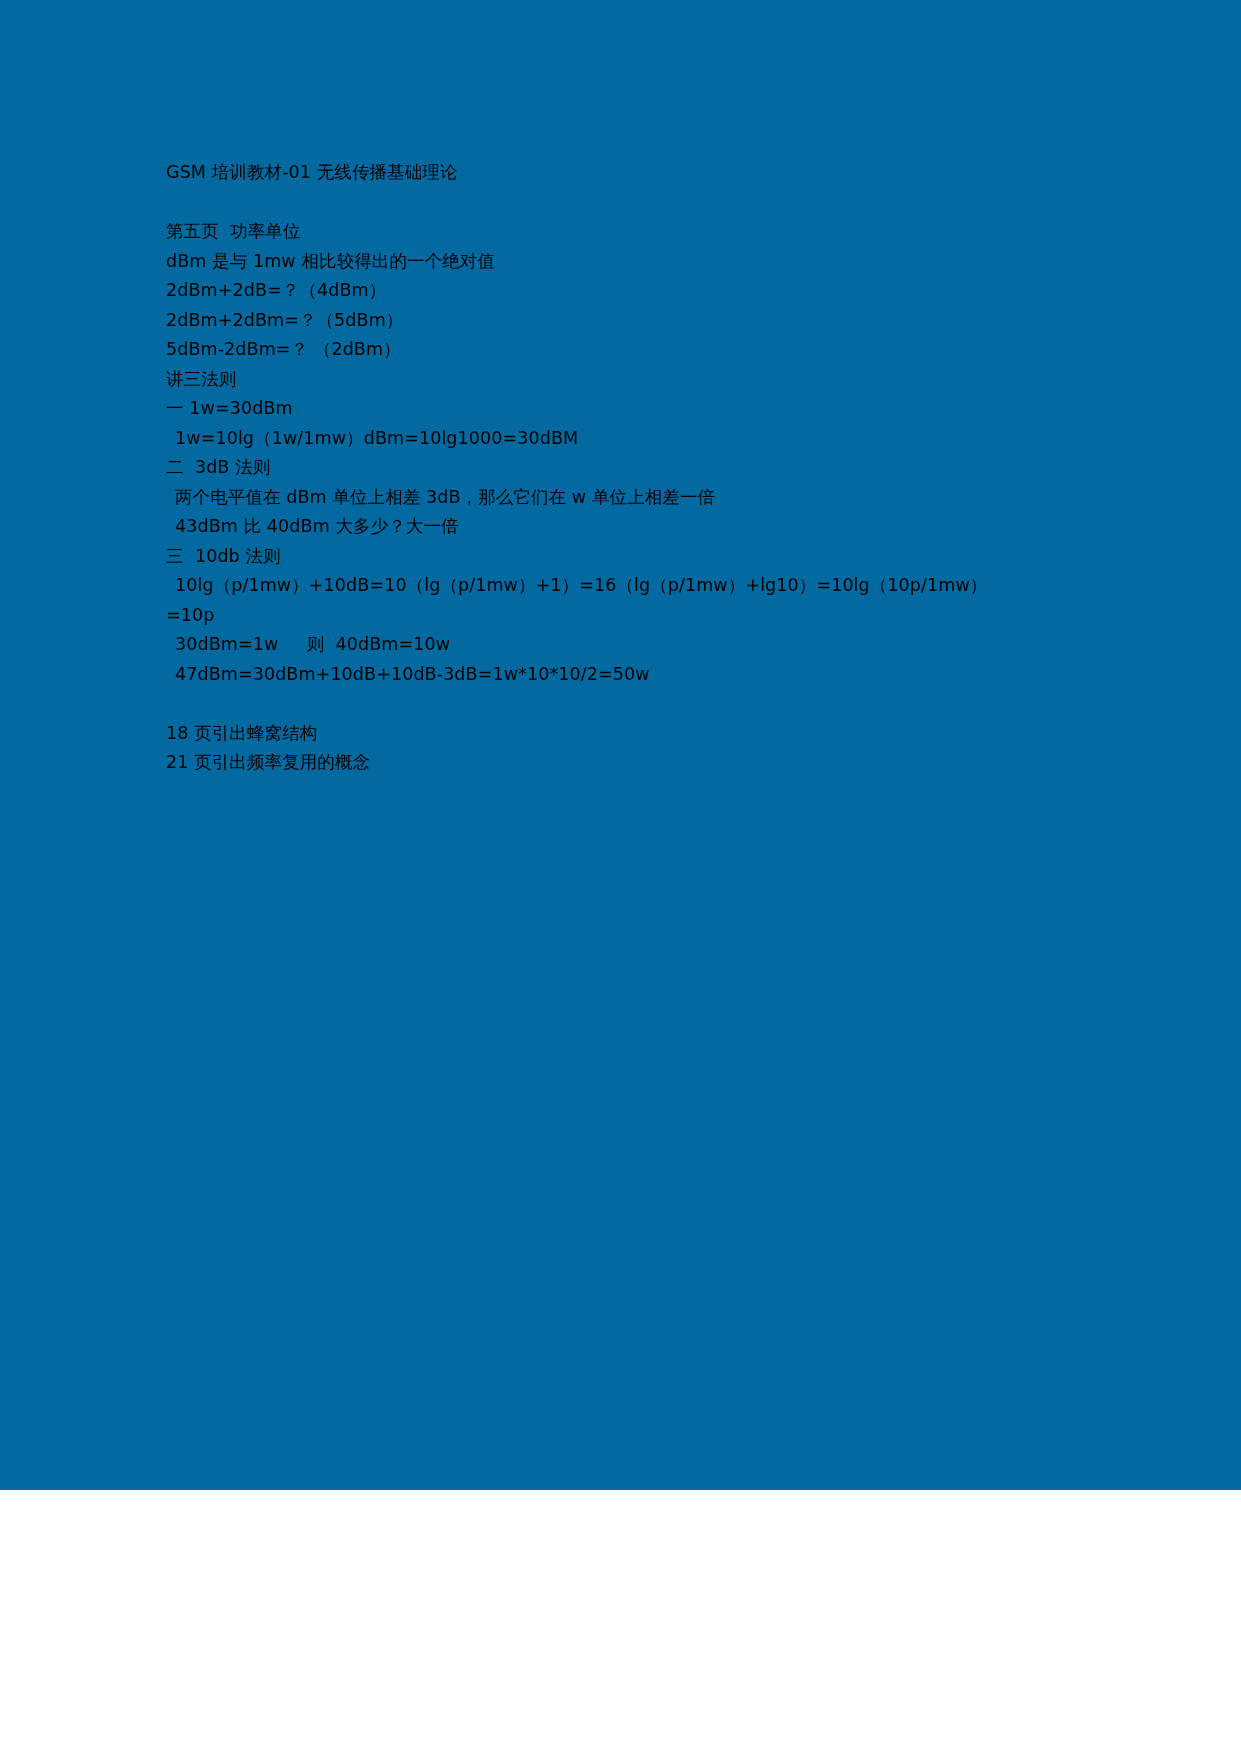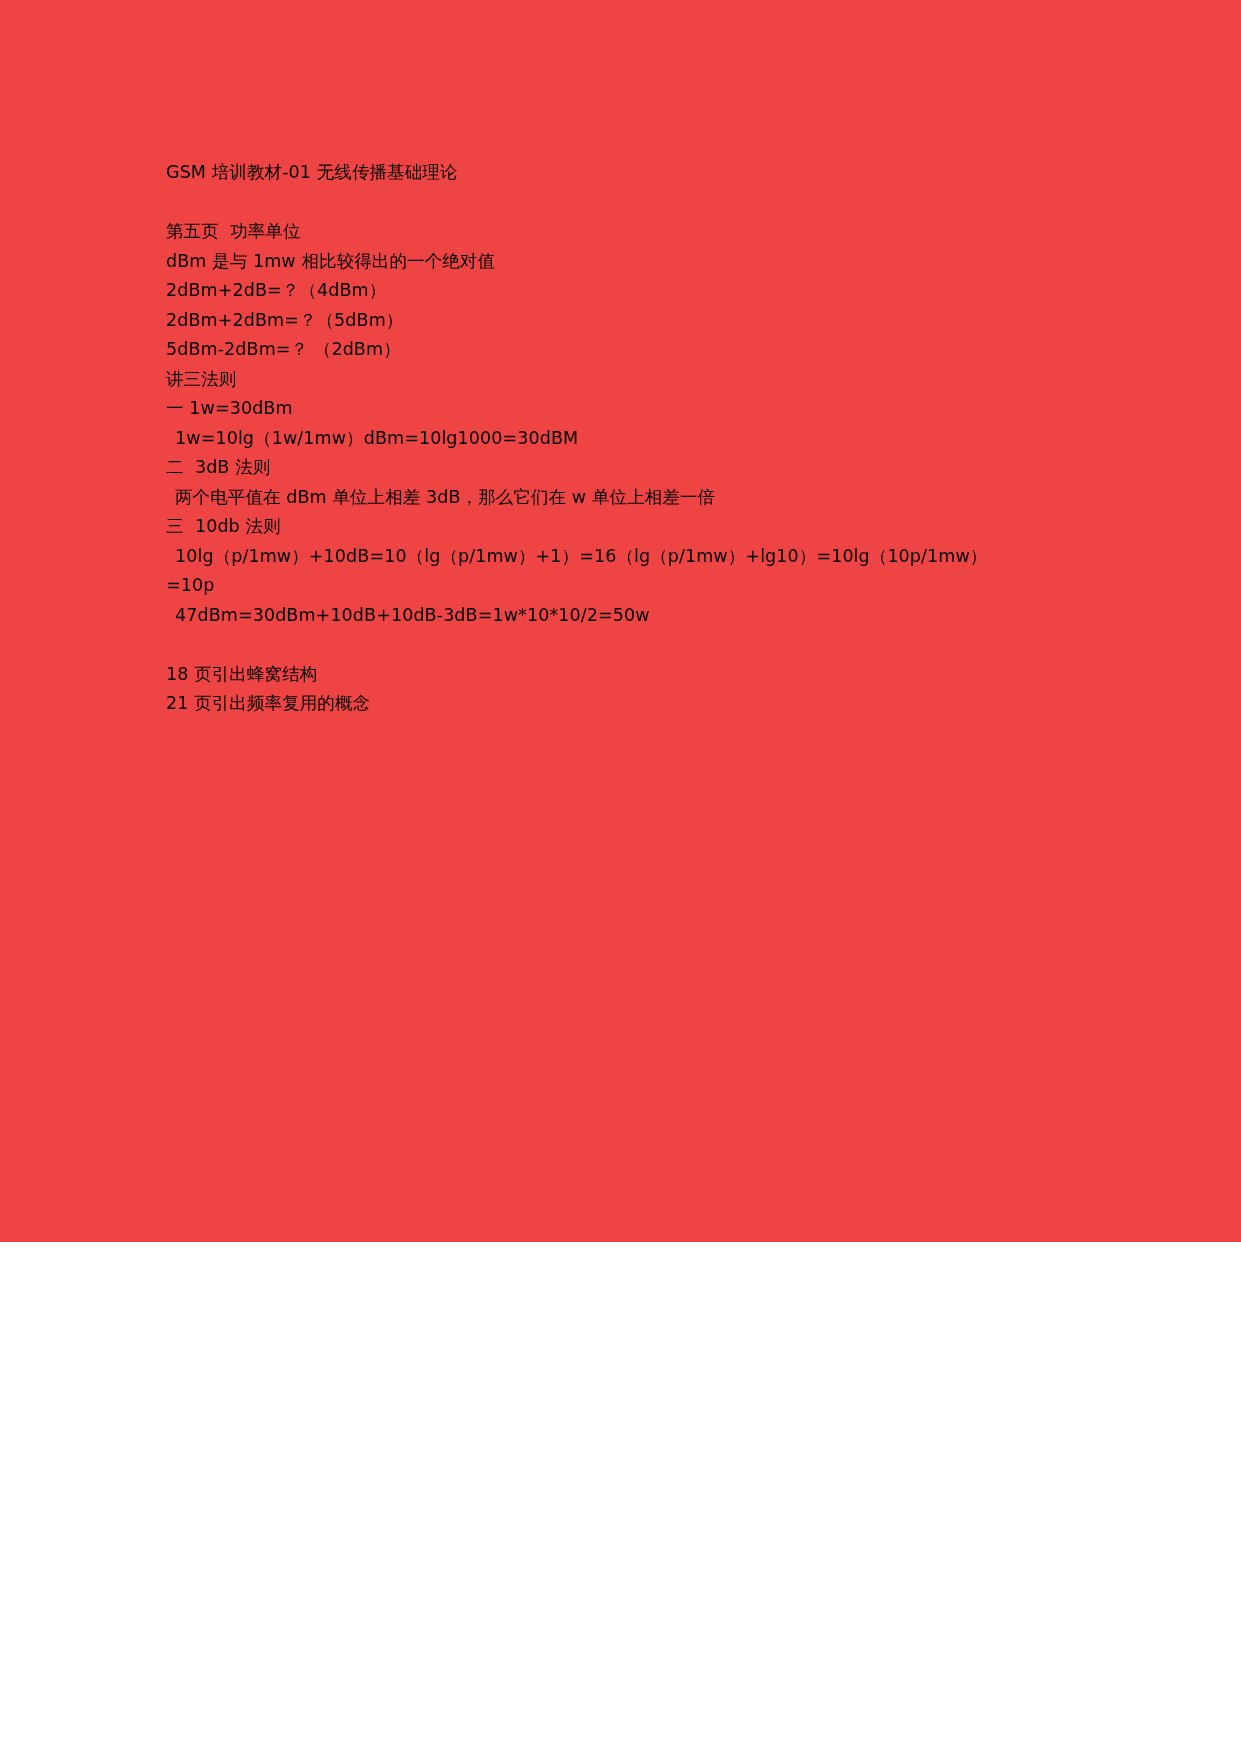--- a/index.html
+++ b/index.html
@@ -9,22 +9,22 @@
   }
   body {
     width: 1241px;
     height: 1754px;
     font-family: "DejaVu Sans", sans-serif;
     color: #000000;
   }
   .page {
     position: relative;
     width: 1241px;
-    height: 1242px;
-    background: #ef4444;
+    height: 1490px;
+    background: #0369a1;
     box-sizing: border-box;
   }
   .doc-body {
     position: absolute;
     left: 166px;
     top: 158px;
     width: 940px;
   }
   .line {
     font-size: 17.5px;
@@ -51,22 +51,24 @@
         <div class="line">第五页  功率单位</div>
         <div class="line">dBm 是与 1mw 相比较得出的一个绝对值</div>
         <div class="line">2dBm+2dB=？（4dBm）</div>
         <div class="line">2dBm+2dBm=？（5dBm）</div>
         <div class="line">5dBm-2dBm=？ （2dBm）</div>
         <div class="line">讲三法则</div>
         <div class="line">一 1w=30dBm</div>
         <div class="line indent-1">1w=10lg（1w/1mw）dBm=10lg1000=30dBM</div>
         <div class="line">二  3dB 法则</div>
         <div class="line indent-1">两个电平值在 dBm 单位上相差 3dB，那么它们在 w 单位上相差一倍</div>
+        <div class="line indent-1">43dBm 比 40dBm 大多少？大一倍</div>
         <div class="line">三  10db 法则</div>
         <div class="line indent-1">10lg（p/1mw）+10dB=10（lg（p/1mw）+1）=16（lg（p/1mw）+lg10）=10lg（10p/1mw）</div>
         <div class="line">=10p</div>
+        <div class="line indent-1">30dBm=1w     则  40dBm=10w</div>
         <div class="line indent-1">47dBm=30dBm+10dB+10dB-3dB=1w*10*10/2=50w</div>
         <div class="spacer"></div>
         <div class="line">18 页引出蜂窝结构</div>
         <div class="line">21 页引出频率复用的概念</div>
       </div>
   </div>
 </div>
 
 </body></html>

